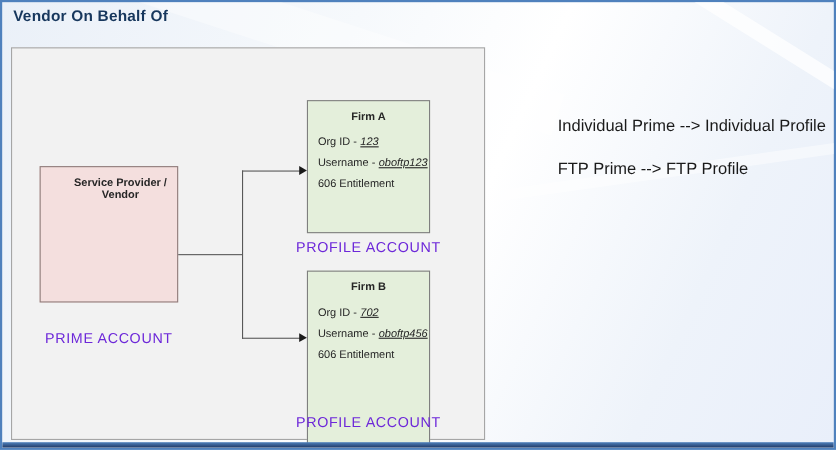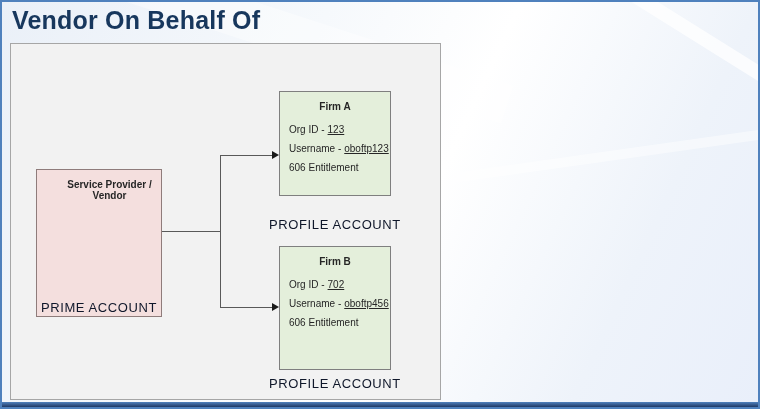--- a/index.html
+++ b/index.html
@@ -11,44 +11,44 @@
   }
   
   .streak { position:absolute; background:rgba(255,255,255,0.75); pointer-events:none; }
   .streak.s1 { width:900px; height:14px; left:300px; top:60px; transform:rotate(32deg); }
   .streak.s2 { width:900px; height:10px; left:150px; top:150px; transform:rotate(-8deg); opacity:.6; }
   .streak.s3 { width:600px; height:40px; left:-80px; top:-10px; transform:rotate(18deg); opacity:.5; }
 
   .bottom-bar { position:absolute; left:0; right:0; bottom:0; height:5px;
     background:linear-gradient(180deg,#4f81bd,#1f3864); }
 
-  .page-title { position:absolute; left:10px; top:4px; font-size:25px; font-weight:bold;
+  .page-title { position:absolute; left:10px; top:4px; font-size:14px; font-weight:bold;
     color:#17375d; letter-spacing:.2px; }
 
   .canvas { position:absolute; left:8px; top:41px; width:431px; height:357px;
     background:#f2f2f2; border:1px solid #a6a6a6; }
 
   .node { position:absolute; font-size:10px; color:#262626; }
   .node .hdr { text-align:center; font-weight:bold; font-size:10px; margin-top:9px; }
   .node .row { white-space:nowrap; }
-  .node .val { text-decoration:underline; margin-left:3px; }
+  .node .val { text-decoration:underline; margin-left:3px;font-style:italic; }
 
-  .prime-box { left:25px; top:125px; width:126px; height:148px;
+  .prime-box { left:25px; top:107px; width:126px; height:124px;
     background:#f4dfde; border:1px solid #8f7c7b;padding-left:21px; }
   .prime-box .body { padding-left:18px; padding-top:13px; }
   .prime-box .row { margin-bottom:9px; }
   .prime-box .row:last-child { margin-bottom:0; }
 
-  .profile-box { width:112px; height:105px; background:#e4efdb; border:1px solid #7f7f7f; }
+  .profile-box { width:112px; height:121px; background:#e4efdb; border:1px solid #7f7f7f; }
   .profile-a { left:268px; top:47px; }
-  .profile-b { left:268px; top:202px; height:124px; }
+  .profile-b { left:268px; top:202px; height:160px; }
   .profile-box .body { padding-left:9px; padding-top:12px; }
   .profile-box .row { margin-bottom:8px; }
 
-  .caption { position:absolute; font-size:13px; color:#0f172a; letter-spacing:.6px;
+  .caption { position:absolute; font-size:13px; color:#6d28d9; letter-spacing:.6px;
     text-align:center; }
   .cap-prime { left:10px; top:256px; width:156px; }
   .cap-a { left:240px; top:173px; width:168px; }
   .cap-b { left:240px; top:332px; width:168px; }
 
   .conn { position:absolute; background:#595959; }
   .conn.h1 { left:151px; top:187px; width:58px; height:1px; }
   .conn.v  { left:209px; top:111px; width:1px; height:153px; }
   .conn.h2 { left:209px; top:111px; width:53px; height:1px; }
   .conn.h3 { left:209px; top:263px; width:53px; height:1px; }
@@ -99,15 +99,19 @@
     <div class="caption cap-b">PROFILE ACCOUNT</div>
 
     <div class="conn h1"></div>
     <div class="conn v"></div>
     <div class="conn h2"></div>
     <div class="conn h3"></div>
     <div class="arrow a"></div>
     <div class="arrow b"></div>
   </div>
 
+  <div class="notes">
+    <div class="note">Individual Prime --&gt; Individual Profile</div>
+    <div class="note">FTP Prime --&gt; FTP Profile</div>
+  </div>
 
   <div class="bottom-bar"></div>
 </div>
 
 </body></html>

